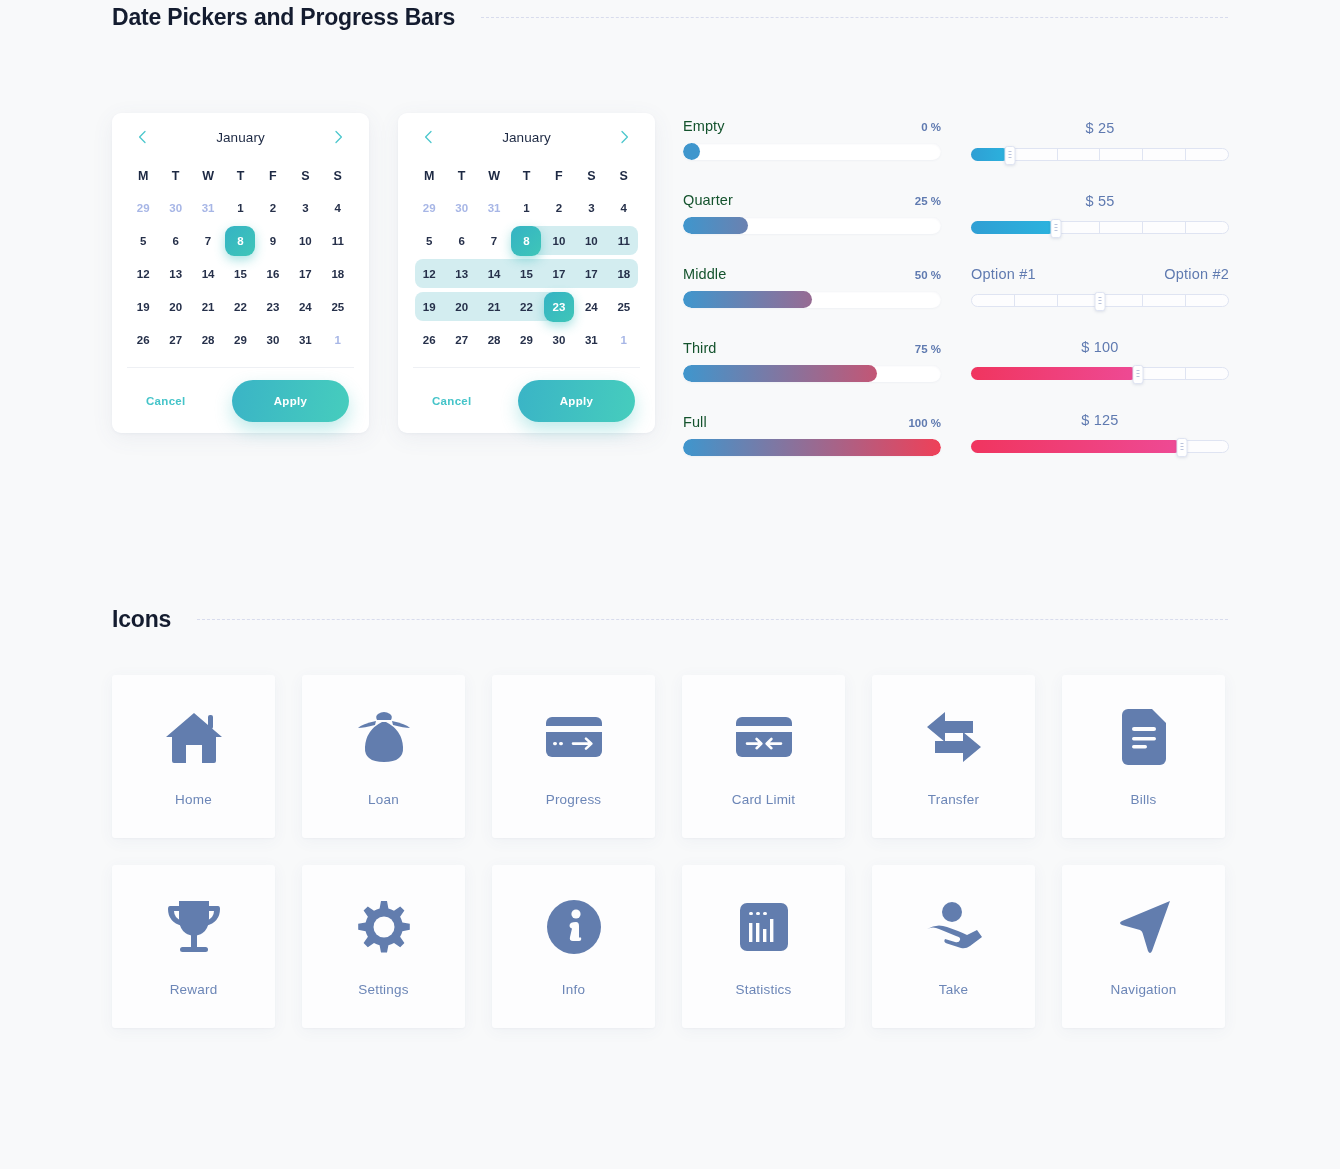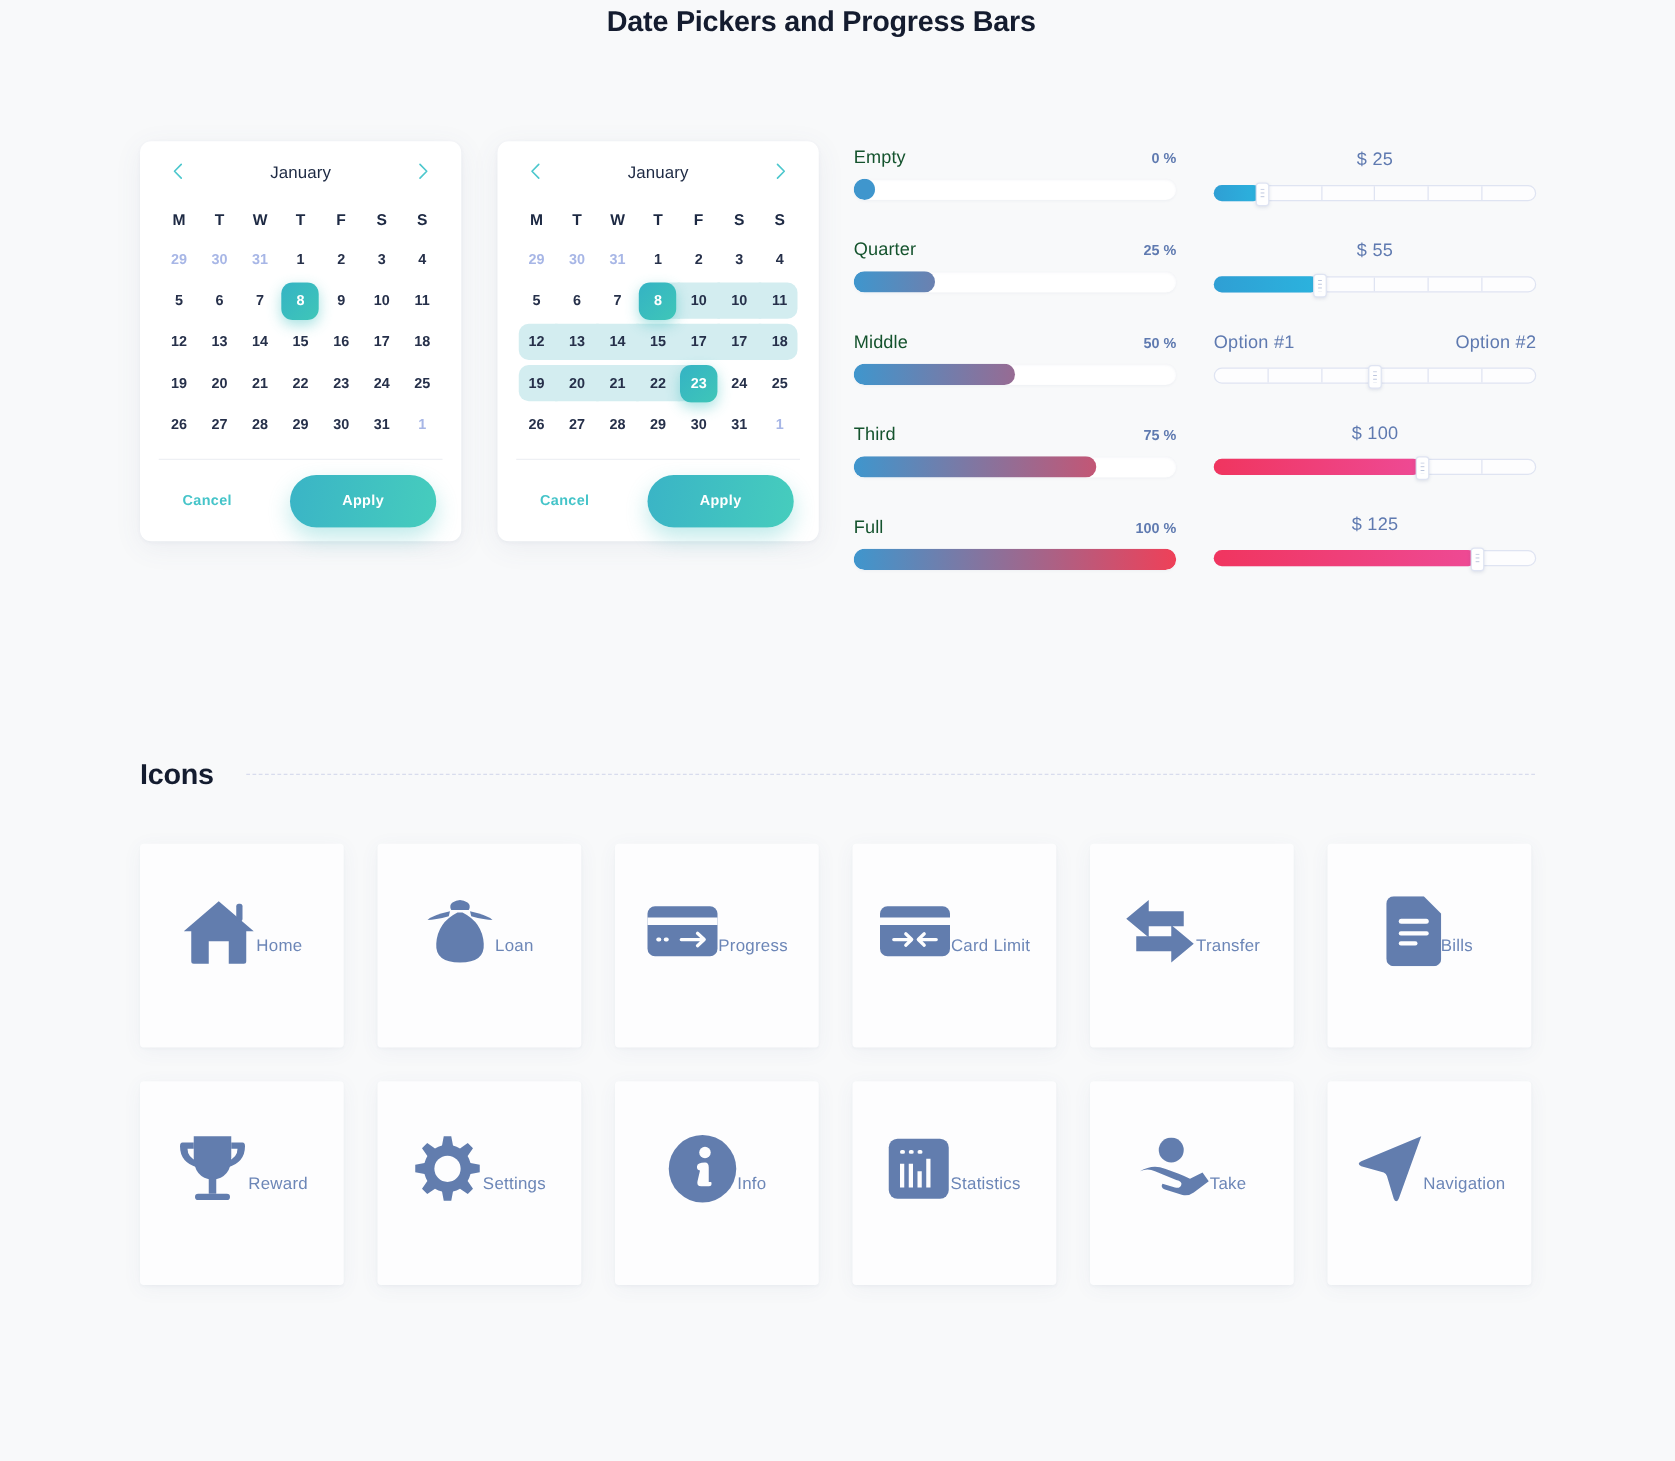--- a/index.html
+++ b/index.html
@@ -163,35 +163,35 @@
     position: absolute; left: 112px; top: 675px;
     width: 1116px;
     display: grid;
     grid-template-columns: repeat(6, 163px);
     gap: 27px 27px;
   }
   .icon-card {
     width: 163px; height: 163px;
     background: #fdfdfe; border-radius: 3px;
     box-shadow: 0 3px 16px rgba(80,100,140,.055), 0 1px 2px rgba(80,100,140,.04);
-    display: flex; 
+    display: flex; flex-direction: column;
     align-items: center; justify-content: center;
     cursor: pointer;
   }
   .icon-art {
     height: 62px; display: flex; align-items: center; justify-content: center;
     margin-bottom: 24px;
   }
   .icon-art svg { display: block; fill: #627dae; }
   .icon-label { font-size: 13.5px; color: #6c86b7; letter-spacing: .2px; }
 </style>
 </head>
 <body>
 
-<div class="section-head" style="top:4px;flex-direction:column;">
+<div class="section-head" style="top:4px;">
   <div class="section-title">Date Pickers and Progress Bars</div>
   <div class="section-rule"></div>
 </div>
 
 <div class="cal cal-1" id="cal-single">
     <div class="cal-head">
       <span class="chev">
         <svg width="18" height="18" viewBox="0 0 18 18">
           <path d="M11 3.5 L5.6 9 L11 14.5" fill="none" stroke="#4cc7cd" stroke-width="1.3" stroke-linecap="round" stroke-linejoin="round"></path>
         </svg>

